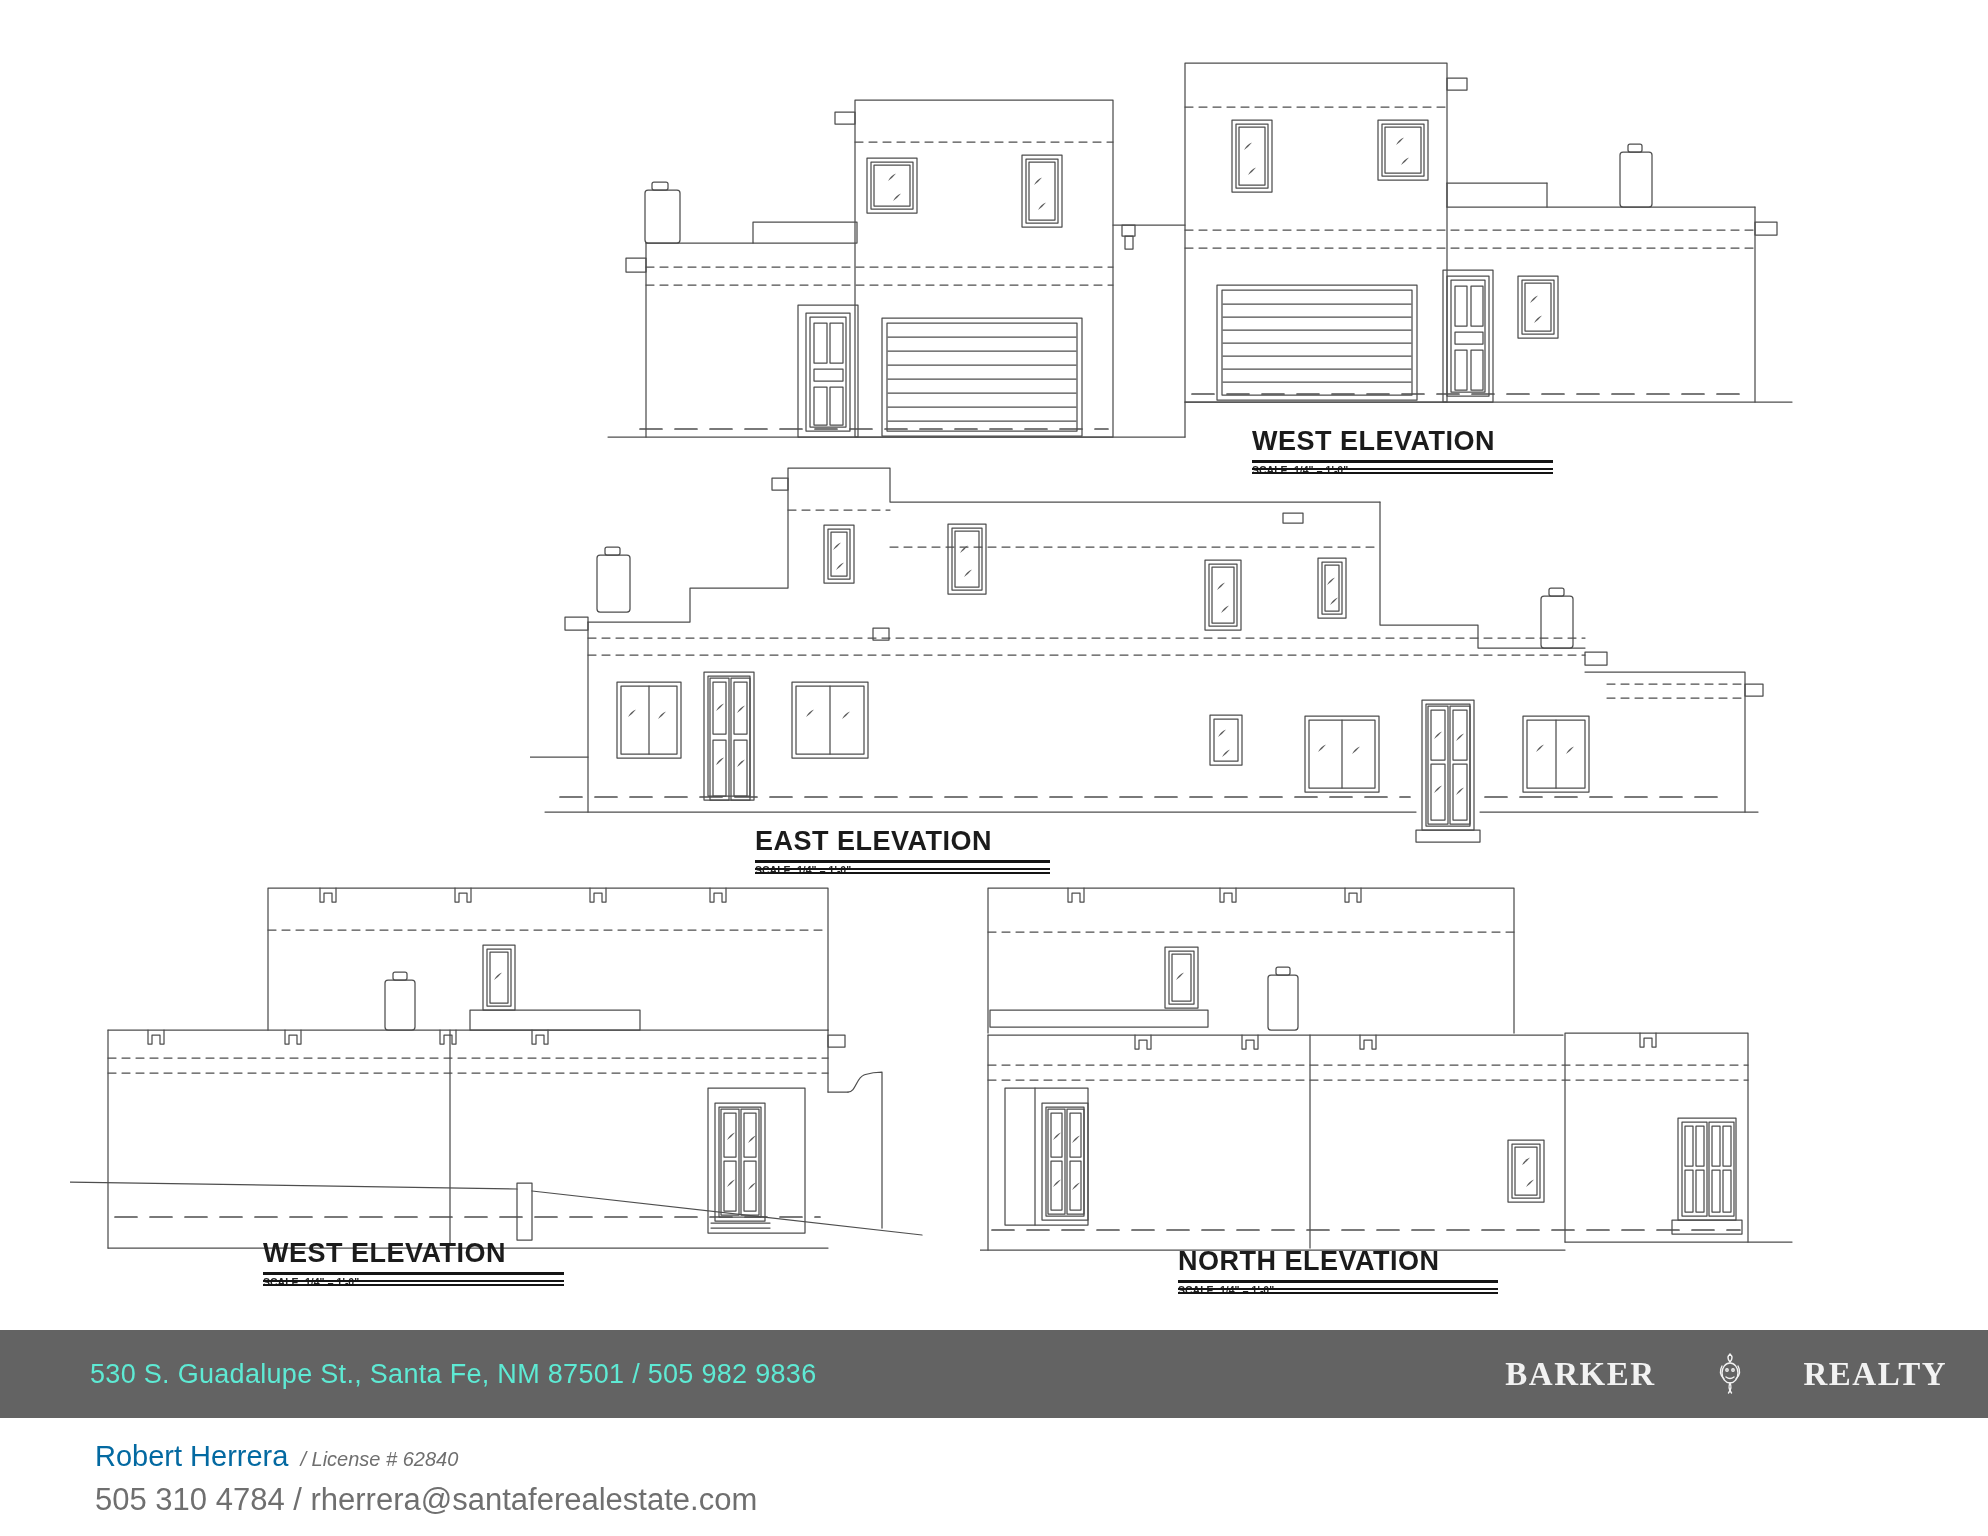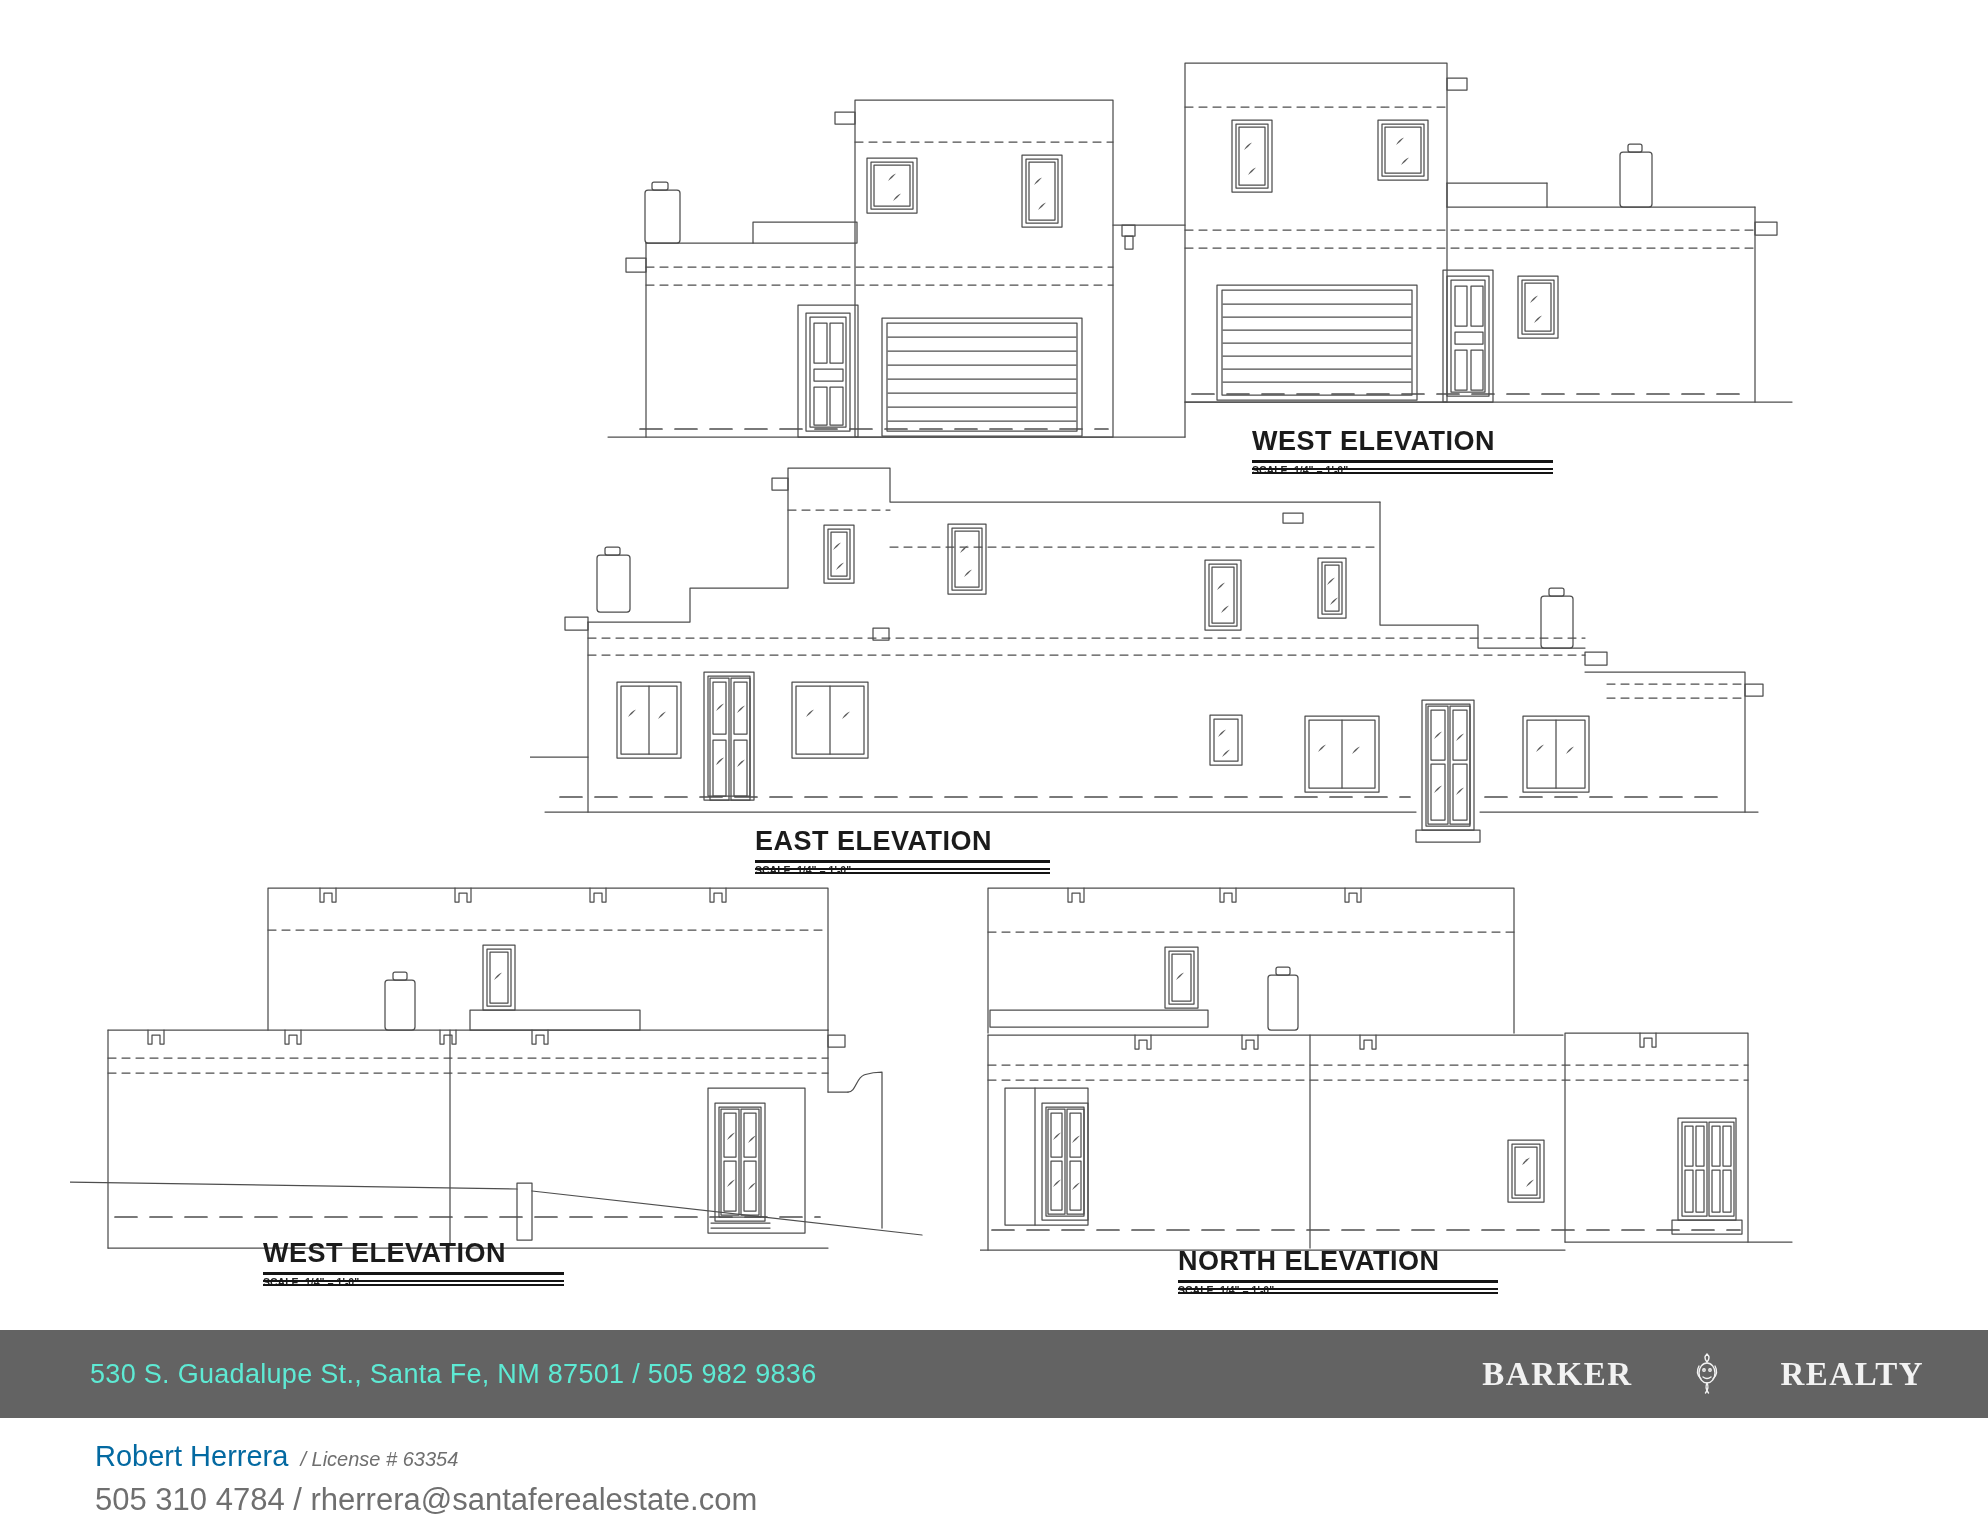--- a/index.html
+++ b/index.html
@@ -17,21 +17,21 @@
     border-bottom:3px solid #141414;padding:0 58px 3px 0;white-space:nowrap;}
   .elev-scale{position:relative;display:block;font-size:10.5px;font-weight:700;color:#222;
     margin-top:1px;white-space:nowrap;}
   .elev-scale .strike1,.elev-scale .strike2{position:absolute;left:0;right:0;height:1.6px;background:#141414;}
   .elev-scale .strike1{top:4px;}
   .elev-scale .strike2{top:8px;}
   
   .footer-bar{position:absolute;left:0;top:1330px;width:100%;height:88px;background:#636363;
     display:flex;align-items:center;}
   .footer-address{margin-left:90px;font-size:27px;color:#5eead4;letter-spacing:.3px;}
-  .brand{margin-left:auto;margin-right:85px;display:flex;align-items:center;
+  .brand{margin-left:auto;margin-right:62px;display:flex;align-items:center;
     font-family:"Liberation Serif",serif;font-size:33px;font-weight:600;
     letter-spacing:1.5px;color:#f2f2f2;gap:48px;}
   .brand .emblem{margin:0 9px;display:block;}
   
   .agent-left{position:absolute;left:95px;top:1440px;}
   .agent-right{position:absolute;right:61px;top:1440px;text-align:right;}
   .agent-name{font-size:29px;color:#0369a1;}
   .agent-license{font-size:20px;font-style:italic;color:#6f6f6f;margin-left:12px;}
   .agent-contact{font-size:31px;color:#6f6f6f;margin-top:9px;}
 </style>
@@ -458,18 +458,18 @@
           <path d="M17,31 q2.5,5 -1.5,10"></path>
           <path d="M17,31 q-2.5,5 1.5,10"></path>
         </g>
       </svg>
       <span>REALTY</span>
     </span>
   </div>
 
   <div class="agent-left">
     <div>
-      <span class="agent-name">Robert Herrera</span><span class="agent-license">/ License # 63354</span>
+      <span class="agent-name">Robert Herrera</span><span class="agent-license">/ License # 62840</span>
     </div>
     <div class="agent-contact">505 310 4784 / rherrera@santaferealestate.com</div>
   </div>
 
 </div>
 
 </body></html>

